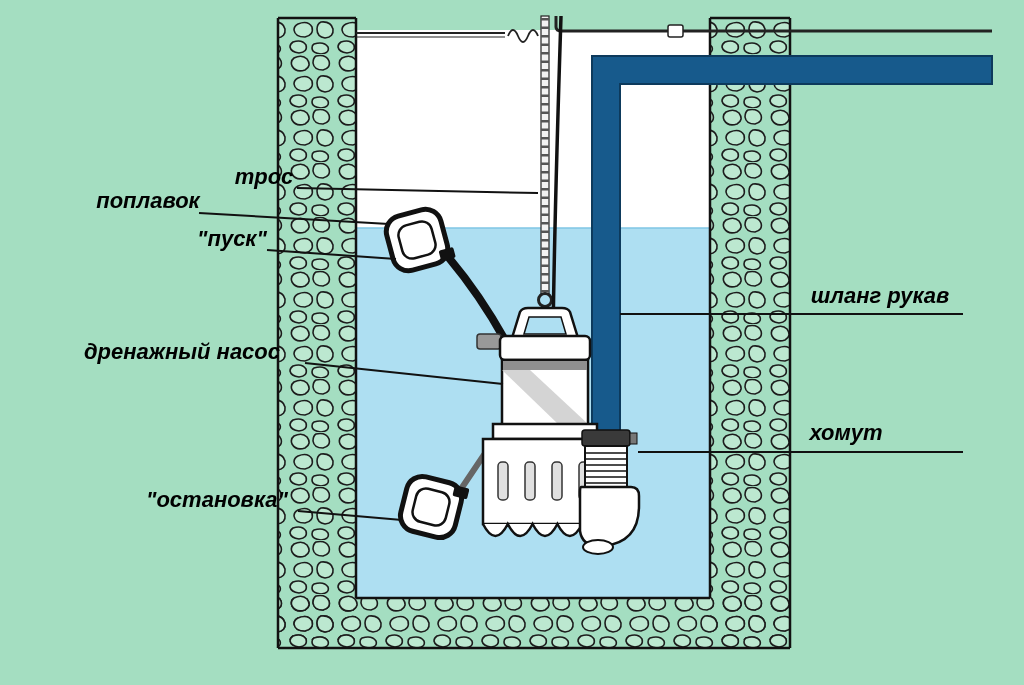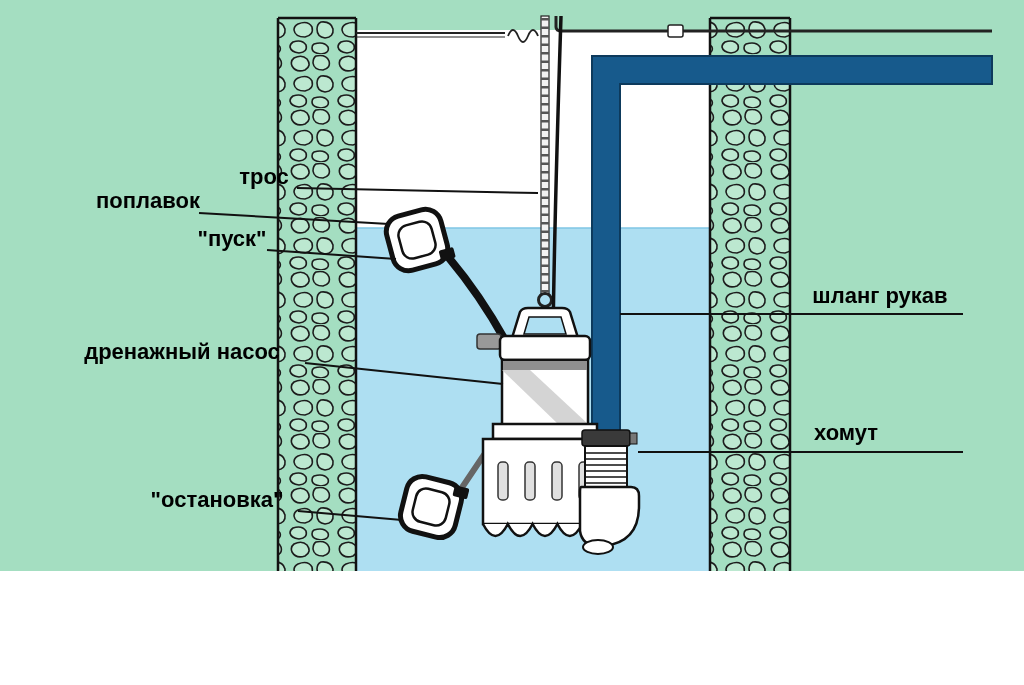--- a/index.html
+++ b/index.html
@@ -1,16 +1,16 @@
 <!DOCTYPE html>
 <html><head>
 <meta charset="utf-8">
 <style>
   html,body{margin:0;padding:0;background:#ffffff;}
-  .canvas{position:relative;width:1024px;height:571px;overflow:hidden;}
+  .canvas{position:relative;width:1024px;height:685px;overflow:hidden;font-style:italic;}
   svg{display:block;}
   .lbl{font-family:"Liberation Sans",sans-serif;font-weight:700;font-size:22px;fill:#000;}
   .leader{stroke:#111;stroke-width:2;fill:none;}
   .outline{stroke:#111;fill:none;}
   .partline{stroke:#111;stroke-width:2.5;}
 </style>
 </head>
 <body>
 
 <div class="canvas">

